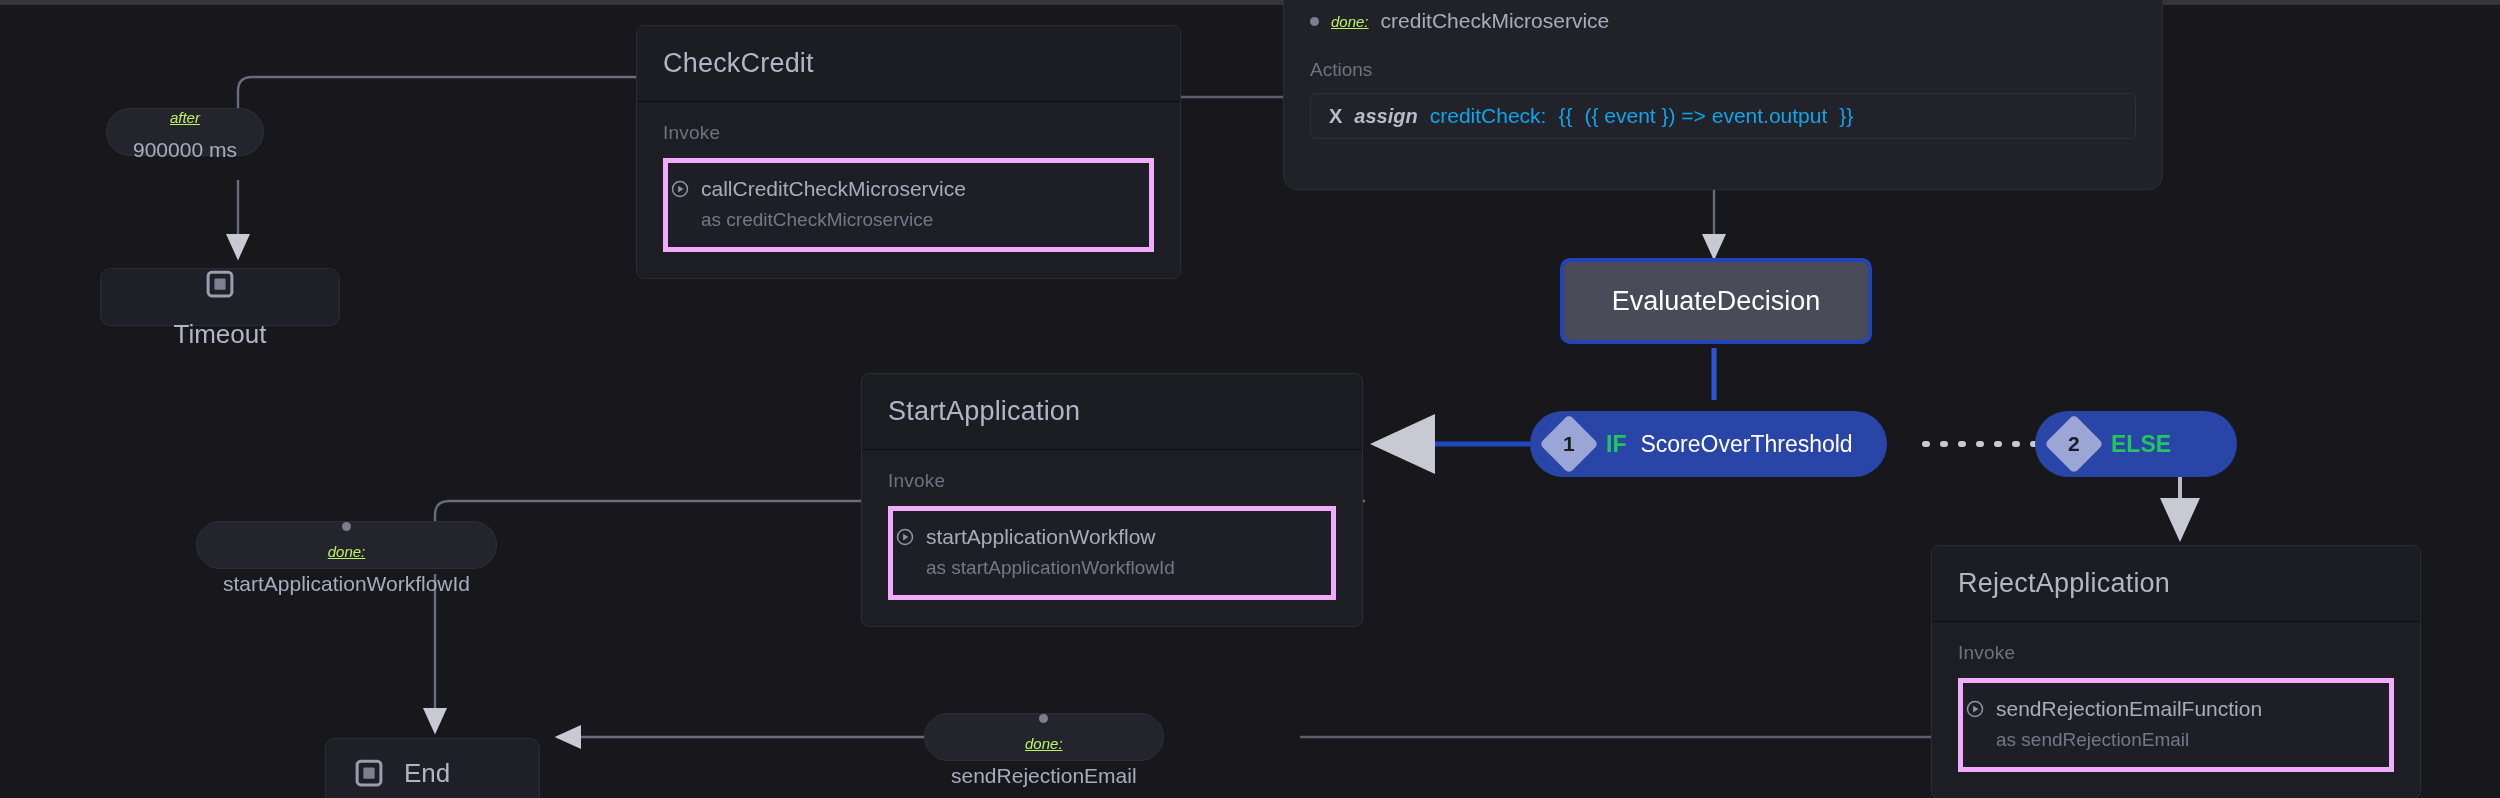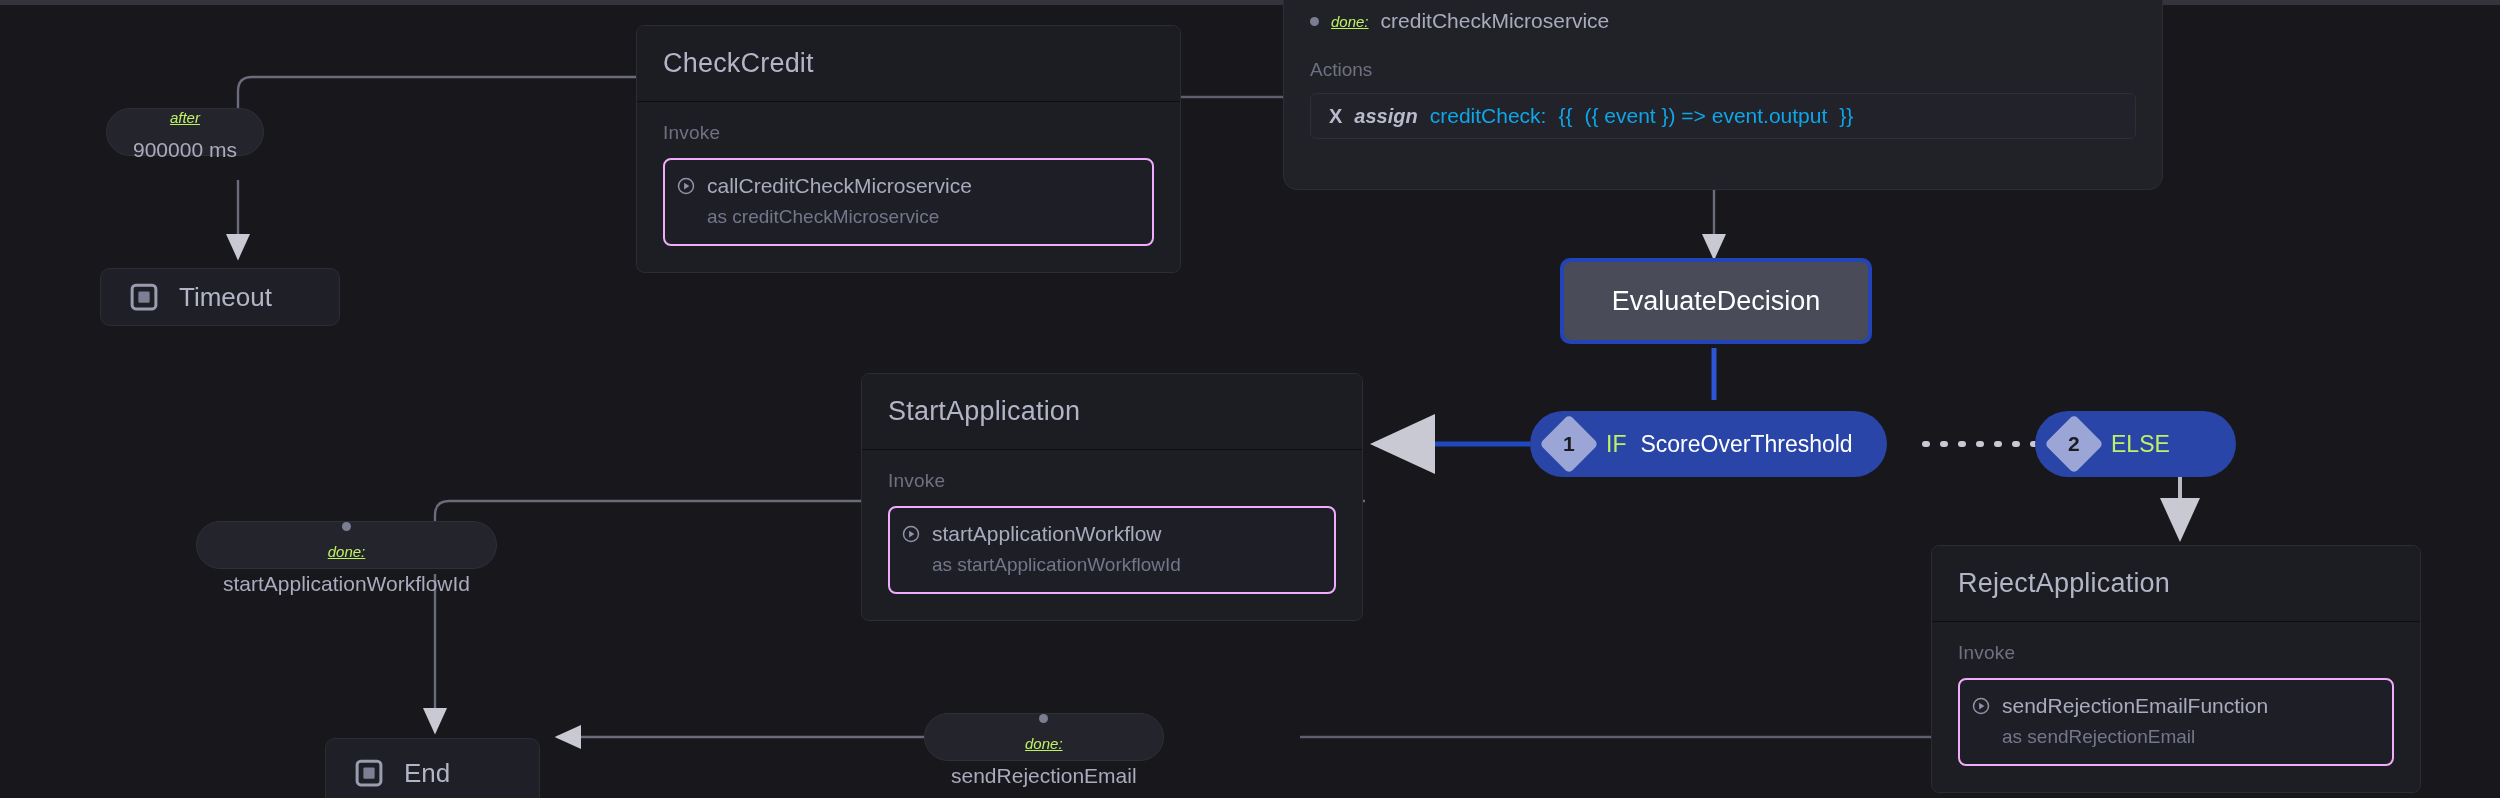--- a/index.html
+++ b/index.html
@@ -43,23 +43,23 @@
     white-space: nowrap;
   }
   .state-body { padding: 20px 26px 26px 26px; }
   .section-label {
     font-size: 19px;
     color: #6f7180;
     margin-bottom: 14px;
     letter-spacing: .2px;
   }
   .invoke-box {
-    border: 2px solid #f0abfc;
-    border-radius: 8px;
-    padding: 14px 18px 16px 12px;
+    border: 5px solid #f0abfc;
+    border-radius: 0;
+    padding: 14px 18px 16px 3px;
     background: #1e1f26;
   }
   .invoke-row {
     display: flex; align-items: center; gap: 12px;
   }
   .invoke-src {
     font-size: 21px;
     color: #a9abbd;
     white-space: nowrap;
   }
@@ -164,21 +164,21 @@
     border-radius: 5px;
     display: flex; align-items: center; justify-content: center;
     flex: 0 0 42px;
     margin-right: 16px;
   }
   .branch-badge span {
     transform: rotate(-45deg);
     font-size: 21px; color: #1b1c22; font-weight: bold;
   }
   .branch-kw {
-    font-size: 23px; font-weight: normal; color: #bef264; margin-right: 14px;
+    font-size: 23px; font-weight: bold; color: #22c55e; margin-right: 14px;
   }
   .branch-text { font-size: 23px; color: #ffffff; }
 
   
   .final-node {
     position: absolute;
     background: #1f2027;
     border: 1px solid #2b2c34;
     border-radius: 10px;
     display: flex; align-items: center; gap: 20px;
@@ -228,21 +228,21 @@
     <path d="M1931,737 L1300,737" fill="none" stroke="#5d5f6e" stroke-width="2.4"></path>
 
     <path d="M924,737 L557,737" fill="none" stroke="#6a6c7c" stroke-width="2.4" marker-end="url(#arr)"></path>
   </svg>
 
   <div class="event-pill" style="left:106px; top:108px;">
     <span class="event-kw">after</span>
     <span class="event-val">900000 ms</span>
   </div>
 
-  <div class="final-node" style="left:100px; top:268px; width:240px;">
+  <div class="final-node" style="left:100px; top:268px; width:240px;flex-direction:column;">
     <svg class="final-icon" viewBox="0 0 24 24">
       <rect x="2.5" y="2.5" width="19" height="19" rx="3" fill="none" stroke="#9a9cb0" stroke-width="2.4"></rect>
       <rect x="7.5" y="7.5" width="9" height="9" rx="1" fill="#7d7f93"></rect>
     </svg>
     <span class="final-label">Timeout</span>
   </div>
 
   <div class="state-node" style="left:636px; top:25px; width:545px;">
     <div class="state-title">CheckCredit</div>
     <div class="state-body">

